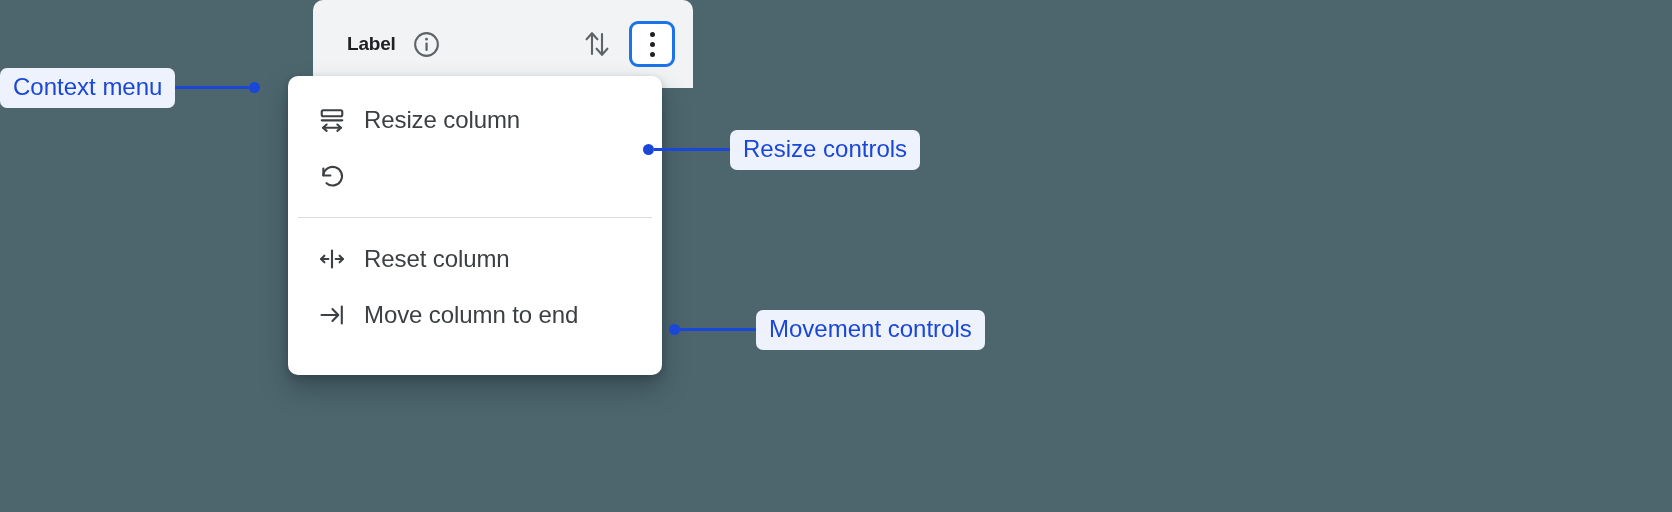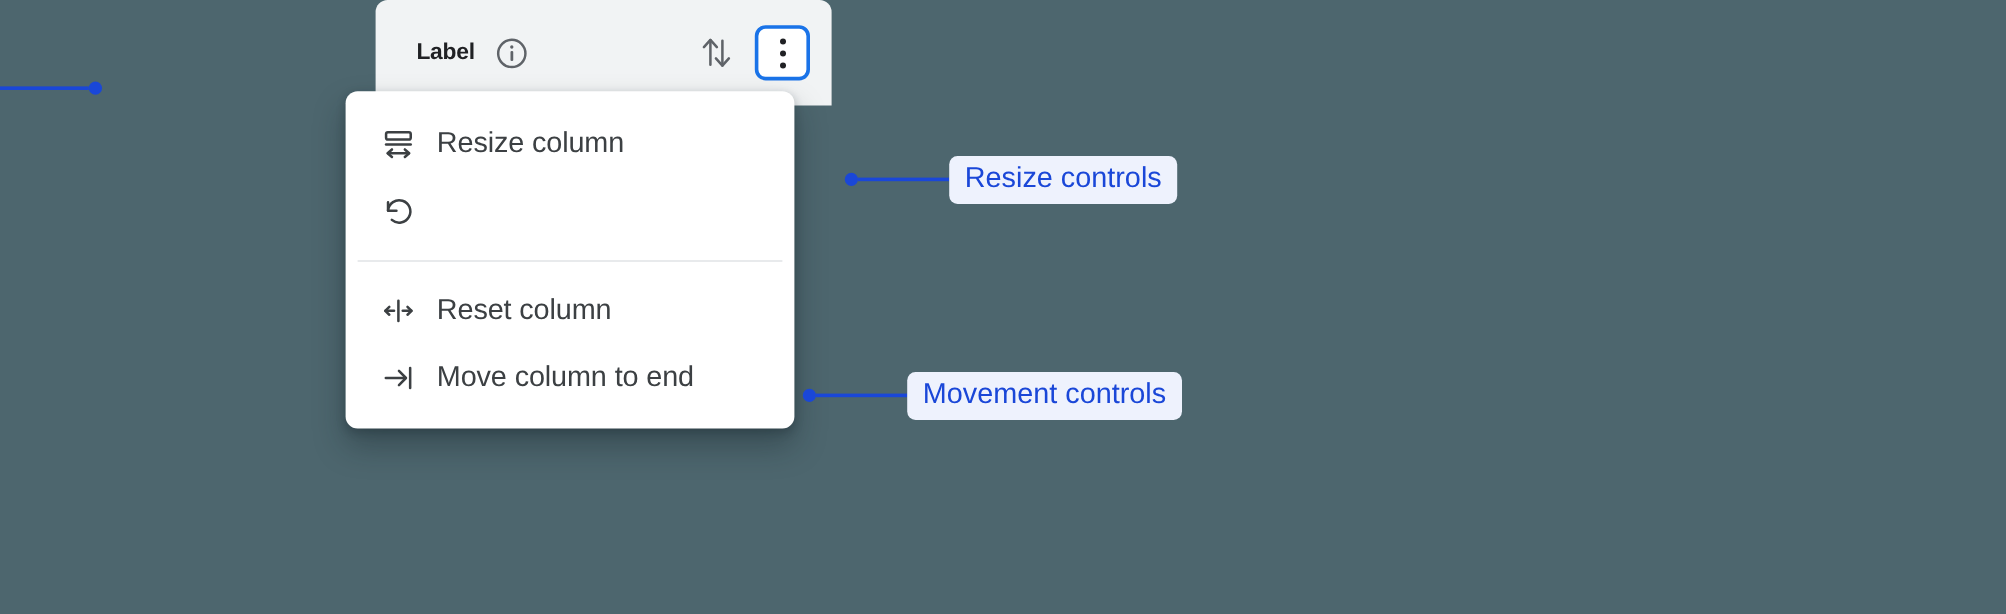--- a/index.html
+++ b/index.html
@@ -81,21 +81,21 @@
   }
 
   
   .context-menu {
     position: absolute;
     left: 288px;
     top: 76px;
     width: 374px;
     background: #ffffff;
     border-radius: 10px;
-    padding: 16px 0 14px 0;
+    padding: 16px 0 32px 0;
     box-sizing: border-box;
     box-shadow: 0 14px 26px rgba(18, 28, 36, 0.34),
                 0 3px 7px rgba(18, 28, 36, 0.22);
     z-index: 5;
   }
   .menu-item {
     display: flex;
     align-items: center;
     height: 56px;
     padding: 0 24px 0 30px;
@@ -146,21 +146,21 @@
     width: 11px;
     height: 11px;
     border-radius: 50%;
     background: #1a47d8;
     flex: 0 0 auto;
   }
 
   #anno-context-menu { left: 0px; top: 68px; }
   #anno-context-menu .anno-line { width: 74px; }
 
-  #anno-resize-controls { left: 704px; top: 130px; }
+  #anno-resize-controls { left: 643px; top: 130px; }
   #anno-resize-controls .anno-line { width: 76px; }
 
   #anno-movement-controls { left: 669px; top: 310px; justify-content: center; }
   #anno-movement-controls .anno-line { width: 76px; }
 </style>
 </head>
 <body>
 
 <div class="column-header">
   <span class="col-title">Label</span>
@@ -238,20 +238,21 @@
         <line x1="3" y1="12" x2="17" y2="12"></line>
         <polyline points="12.4,6.9 17.4,12 12.4,17.1"></polyline>
       </g>
     </svg>
     <span class="menu-label">Move column to end</span>
   </div>
 
 </div>
 
 <div class="annotation" id="anno-context-menu">
+  <span class="anno-pill">Context menu</span>
   <span class="anno-line"></span>
   <span class="anno-dot"></span>
 </div>
 
 <div class="annotation" id="anno-resize-controls">
   <span class="anno-dot"></span>
   <span class="anno-line"></span>
   <span class="anno-pill">Resize controls</span>
 </div>
 

